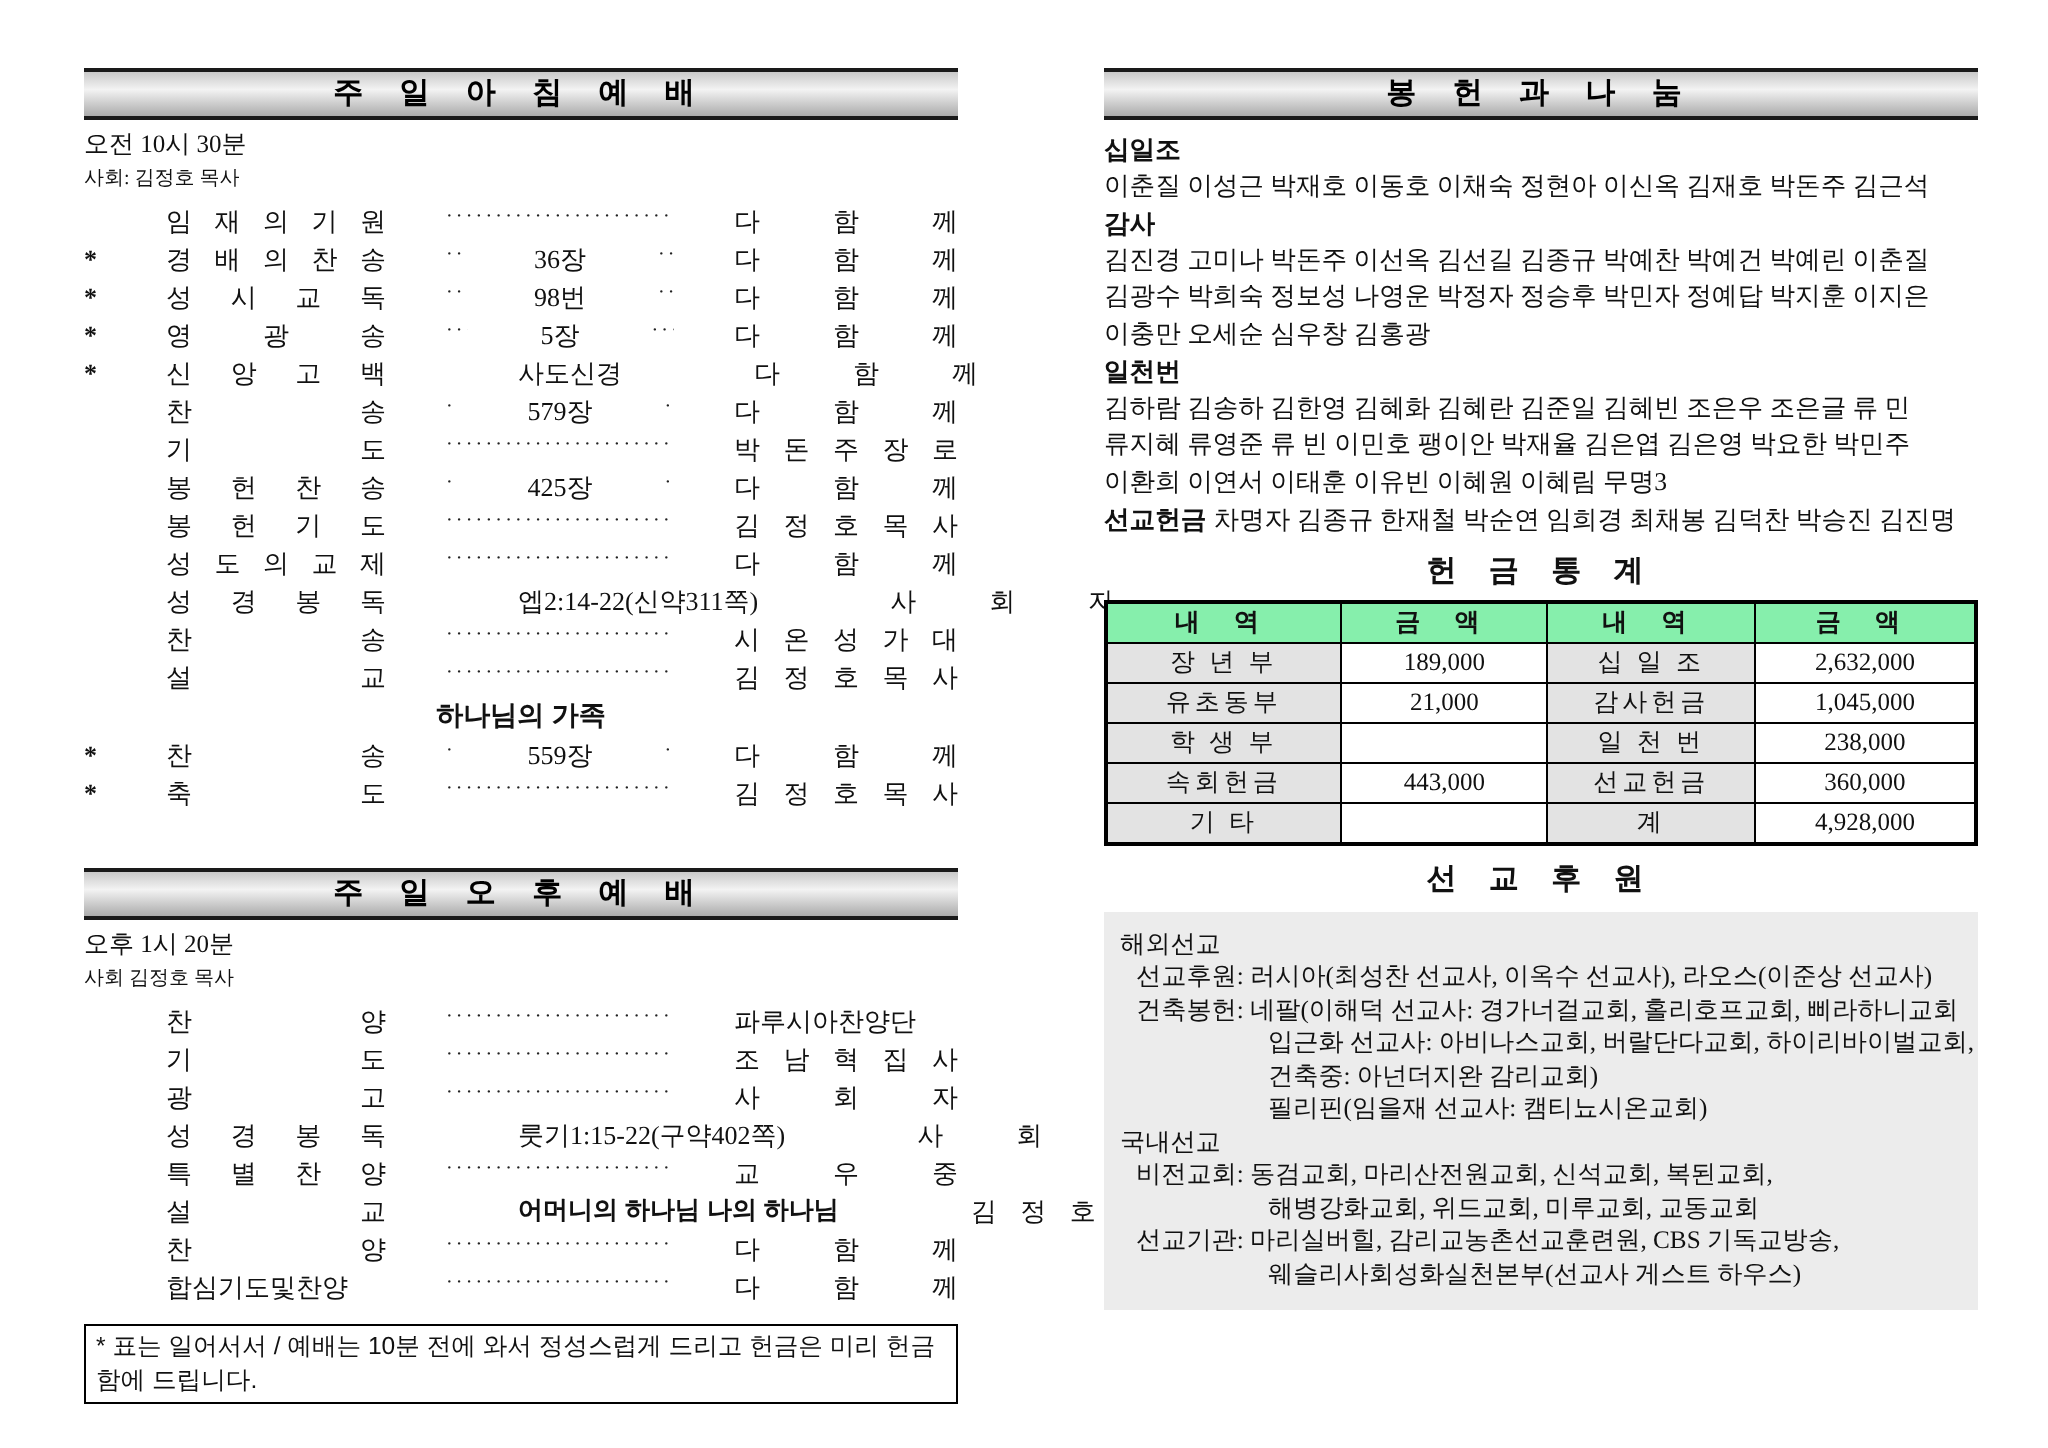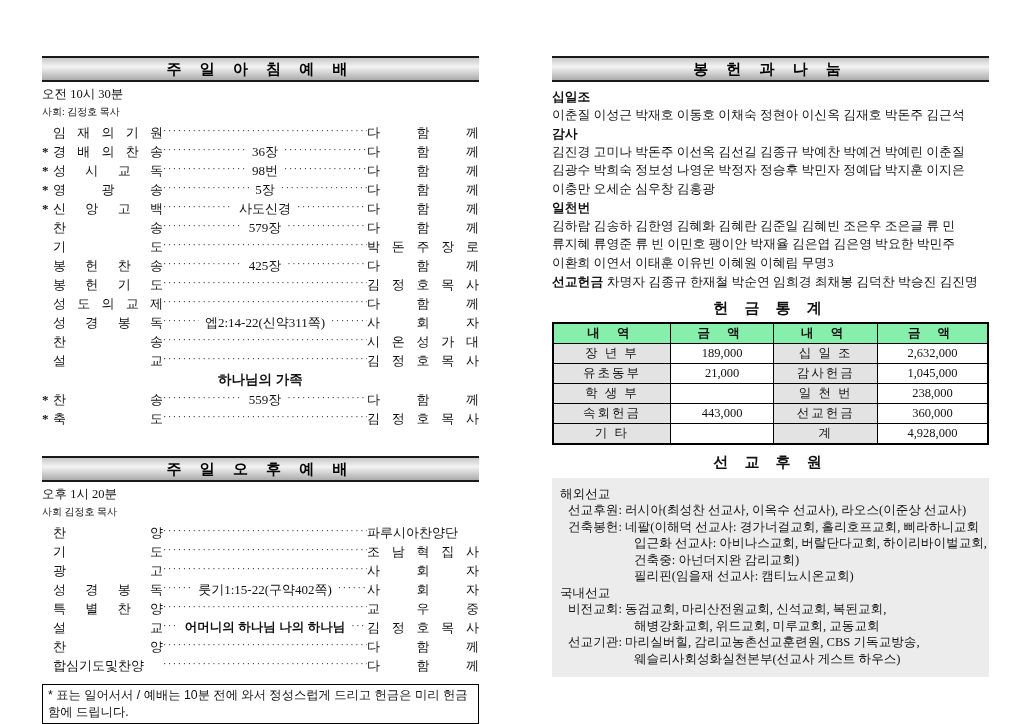--- a/index.html
+++ b/index.html
@@ -2,37 +2,37 @@
 <html><head>
 <meta charset="utf-8">
 <style>
   html,body{margin:0;padding:0;}
   body{
     width:1024px;height:724px;position:relative;background:#ffffff;
     font-family:"Liberation Serif","DejaVu Serif",serif;
     color:#111;font-size:13px;line-height:19px;
     -webkit-font-smoothing:antialiased;overflow:hidden;
   }
-  .col{position:absolute;top:56px;width:437px;}
+  .col{position:absolute;top:34px;width:437px;}
   .col-left{left:42px;}
   .col-right{left:552px;}
 
   
   .bar{
     border-top:2px solid #1a1a1a;border-bottom:2px solid #1a1a1a;
     background:linear-gradient(180deg,#c9c9c9 0%,#f3f3f3 40%,#ababab 100%);
     height:22px;line-height:22px;text-align:center;
     font-family:"Liberation Sans","DejaVu Sans",sans-serif;
     font-weight:bold;font-size:15px;letter-spacing:7px;color:#000;
   }
   .time-line{margin-top:3px;font-size:12.5px;}
   .mc-line{text-align:left;font-size:10px;margin-top:-2px;}
 
   .order-list{margin-top:2px;}
-  .order-row{display:flex;align-items:flex-start;height:19px;}
+  .order-row{display:flex;align-items:flex-start;height:19px;gap:30px;}
   .star{width:11px;font-weight:bold;flex:none;}
   .olabel{flex:none;width:110px;text-align:justify;text-align-last:justify;}
   .leader{flex:1 1 0;overflow:hidden;white-space:nowrap;font-size:10px;letter-spacing:1.6px;color:#222;position:relative;top:-2px;}
   .leader::after{content:"·······································································································";}
   .ocenter{flex:none;padding:0 6px;text-align:center;}
   .ocenter.bold{font-weight:bold;font-family:"Liberation Sans","DejaVu Sans",sans-serif;font-size:12.5px;}
   .oright{flex:none;width:112px;text-align:justify;text-align-last:justify;}
   .sermon-row{height:20px;text-align:center;font-weight:bold;font-family:"Liberation Sans","DejaVu Sans",sans-serif;font-size:13.5px;}
 
   .note-box{

